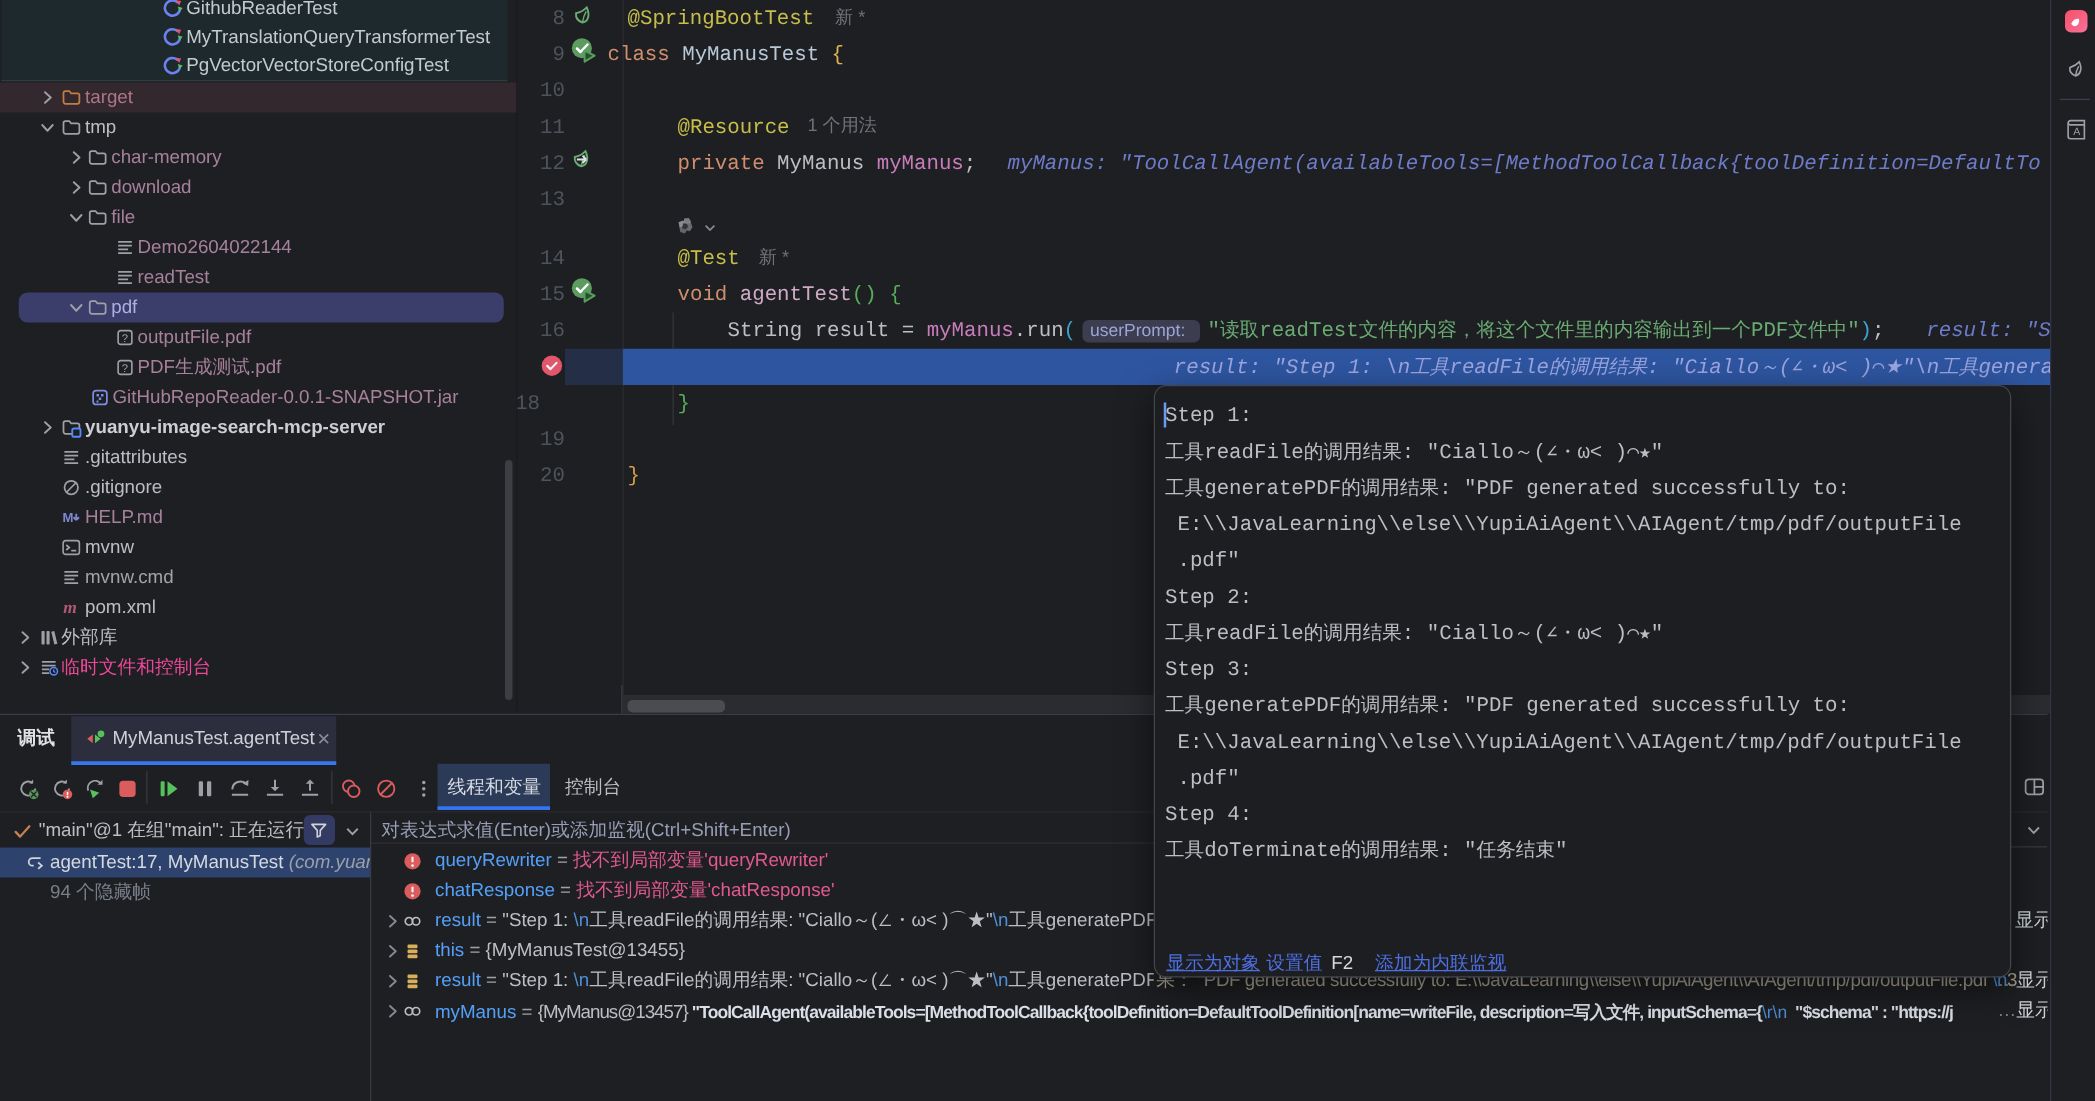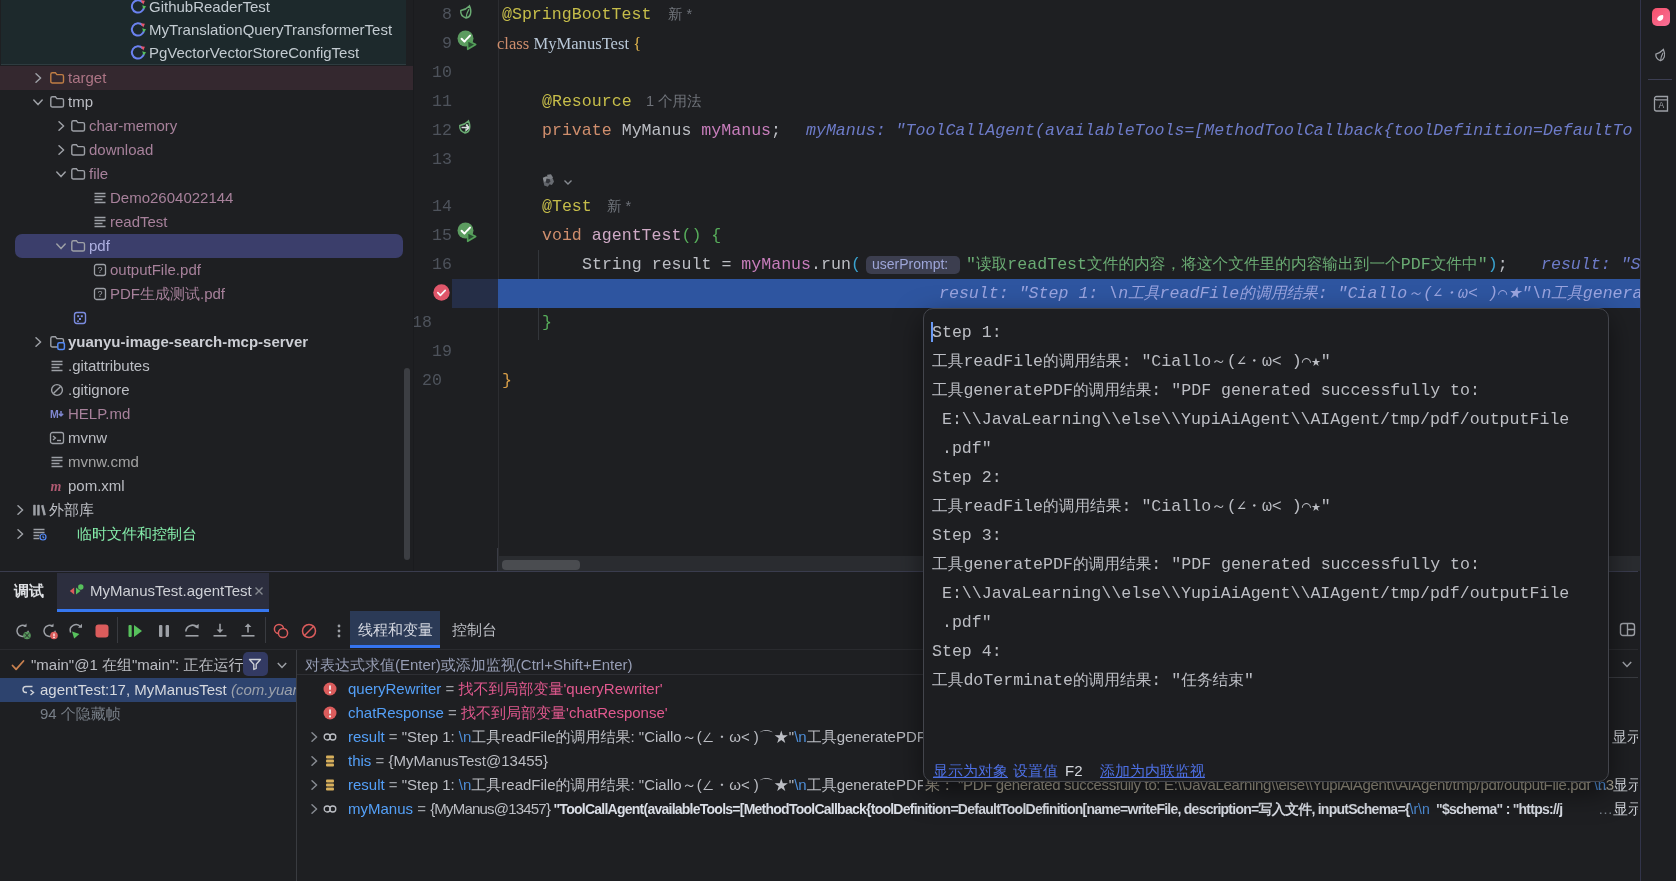--- a/index.html
+++ b/index.html
@@ -79,20 +79,21 @@
 <div class="t" style="left:110px;top:282px;color:#a7819b;">PDF生成测试.pdf</div>
 <svg class="ic" style="left:72px;top:310px" width="16" height="16" viewBox="0 0 16 16">
       <rect x="2.5" y="2.5" width="11" height="11" rx="2.4" fill="none" stroke="#7b8ce0" stroke-width="1.4"></rect>
       <g fill="#7b8ce0">
         <rect x="5.2" y="5.2" width="2" height="2"></rect>
         <rect x="8.8" y="5.2" width="2" height="2"></rect>
         <rect x="7" y="8" width="2" height="2"></rect>
         <rect x="5.2" y="10.4" width="1.6" height="1.6"></rect>
       </g>
     </svg>
+<div class="t" style="left:90px;top:306px;color:#a7819b;">GitHubRepoReader-0.0.1-SNAPSHOT.jar</div>
 <svg class="ic" style="left:30px;top:334px" width="16" height="16" viewBox="0 0 16 16">
       <path d="M6 3.8l4.6 4.2L6 12.2" stroke="#9da0a6" stroke-width="1.5" fill="none" stroke-linecap="round" stroke-linejoin="round"></path>
     </svg>
 <svg class="ic" style="left:49px;top:334px" width="16" height="16" viewBox="0 0 16 16">
       <path d="M1.8 4.4c0-.9.7-1.6 1.6-1.6h3l1.5 1.8h5c.9 0 1.6.7 1.6 1.6v5.2c0 .9-.7 1.6-1.6 1.6H3.4c-.9 0-1.6-.7-1.6-1.6z" fill="none" stroke="#9da0a6" stroke-width="1.4"></path>
       <rect x="8.8" y="8.8" width="6.6" height="6.6" rx="1.5" fill="#1e1f22" stroke="#548af7" stroke-width="1.5"></rect>
     </svg>
 <div class="t" style="left:68px;top:330px;color:#ccced4;font-weight:bold;">yuanyu-image-search-mcp-server</div>
 <svg class="ic" style="left:49px;top:358px" width="16" height="16" viewBox="0 0 16 16">
       <g stroke="#9da0a6" stroke-width="1.4">
@@ -141,21 +142,21 @@
       <path d="M6 3.8l4.6 4.2L6 12.2" stroke="#9da0a6" stroke-width="1.5" fill="none" stroke-linecap="round" stroke-linejoin="round"></path>
     </svg>
 <svg class="ic" style="left:31px;top:526px" width="16" height="16" viewBox="0 0 16 16">
       <g stroke="#9da0a6" stroke-width="1.4">
         <path d="M2.5 3.5h11M2.5 6.5h11M2.5 9.5h6M2.5 12.5h6"></path>
       </g>
       <circle cx="12" cy="11" r="3.6" fill="#1e1f22"></circle>
       <circle cx="12" cy="11" r="3" fill="none" stroke="#548af7" stroke-width="1.2"></circle>
       <path d="M12 9.6v1.6l1.2.8" stroke="#548af7" stroke-width="1.1" fill="none"></path>
     </svg>
-<div class="t" style="left:49px;top:522px;color:#86efac;margin-left:28px;">临时文件和控制台</div>
+<div class="t" style="left:49px;top:522px;color:#ec4899;">临时文件和控制台</div>
 <div class="a" style="left:413px;top:0px;width:1px;height:571px;background:#1a1b1e"></div>
 <div class="a" style="left:404px;top:368px;width:6px;height:192px;background:#3c3e43;border-radius:3px"></div>
 <div class="a" style="left:1px;top:0px;width:405px;height:65px;background:#1d292c;border-bottom:1px solid #2e3c40"></div>
 <svg class="ic" style="left:130px;top:-1px" width="16" height="16" viewBox="0 0 16 16">
       <path d="M12.6 3.4A6.1 6.1 0 1 0 14.1 7.9" fill="none" stroke="#6b82f0" stroke-width="2"></path>
       <path d="M10.6 1.2l4.3.6-1.6 3.6z" fill="#e8556a"></path>
       <path d="M12.2 6.2l4 1.2-2.7 2.8z" fill="#57c15c"></path>
     </svg>
 <div class="t" style="left:149px;top:-5px;color:#c3cbd1;">GithubReaderTest</div>
 <svg class="ic" style="left:130px;top:22px" width="16" height="16" viewBox="0 0 16 16">
@@ -184,24 +185,24 @@
 <div class="m" style="left:-2px;top:29px;color:#4e535c;width:40px;text-align:right">9</div>
 <div class="m" style="left:-2px;top:58px;color:#4e535c;width:40px;text-align:right">10</div>
 <div class="m" style="left:-2px;top:87px;color:#4e535c;width:40px;text-align:right">11</div>
 <div class="m" style="left:-2px;top:116px;color:#4e535c;width:40px;text-align:right">12</div>
 <div class="m" style="left:-2px;top:145px;color:#4e535c;width:40px;text-align:right">13</div>
 <div class="m" style="left:-2px;top:192px;color:#4e535c;width:40px;text-align:right">14</div>
 <div class="m" style="left:-2px;top:221px;color:#4e535c;width:40px;text-align:right">15</div>
 <div class="m" style="left:-2px;top:250px;color:#4e535c;width:40px;text-align:right">16</div>
 <div class="m" style="left:-2px;top:308px;color:#4e535c;width:40px;">18</div>
 <div class="m" style="left:-2px;top:337px;color:#4e535c;width:40px;text-align:right">19</div>
-<div class="m" style="left:-2px;top:366px;color:#4e535c;width:40px;text-align:center">20</div>
+<div class="m" style="left:-2px;top:366px;color:#4e535c;width:40px;text-align:right">20</div>
 <div class="m" style="left:88px;top:0px;color:#c6bd4a;">@SpringBootTest</div>
 <div class="t" style="left:254px;top:2px;color:#6f737a;font-size:14.5px;line-height:25px">新 *</div>
-<div class="m" style="left:83px;top:29px;color:#bcbec4;font-family:Liberation Serif, serif;"><span style="color:#cf8e6d">class</span> <span style="color:#b9c8d8">MyManusTest</span> <span style="color:#dfb44e">{</span></div>
+<div class="m" style="left:72px;top:29px;color:#bcbec4;"><span style="color:#cf8e6d">class</span> <span style="color:#b9c8d8">MyManusTest</span> <span style="color:#dfb44e">{</span></div>
 <div class="m" style="left:128px;top:87px;color:#c6bd4a;">@Resource</div>
 <div class="t" style="left:232px;top:89px;color:#6f737a;font-size:14.5px;line-height:25px">1 个用法</div>
 <div class="m" style="left:392px;top:116px;color:#6d7bc8;font-style:italic">myManus: "ToolCallAgent(availableTools=[MethodToolCallback{toolDefinition=DefaultTo</div>
 <div class="m" style="left:128px;top:116px;color:#bcbec4;"><span style="color:#cf8e6d">private</span> MyManus <span style="color:#c77dbb">myManus</span>;</div>
 <svg class="ic" style="left:126px;top:173px" width="18" height="18" viewBox="0 0 18 18">
         <path d="M7.2 1.8l3.8-.5 2 3.2-1.8 2.6-4-.8z" fill="#7b7e84"></path>
         <path d="M12.8 5.2l1.2 3.6-2.2 3.2-3.2-1 .3-4z" fill="#696c72"></path>
         <path d="M2.8 4.8l3.6-1.5 3 2.8-1.6 3.8-4-.4z" fill="#8a8d92"></path>
         <path d="M3.6 9l3.4-1 3 2.6-2.2 3.2-3.6-1.2z" fill="#62656b"></path>
         <path d="M6.5 5.5l3 .5 1 2.5-2.2 2-2.6-1z" fill="#32343a"></path>

